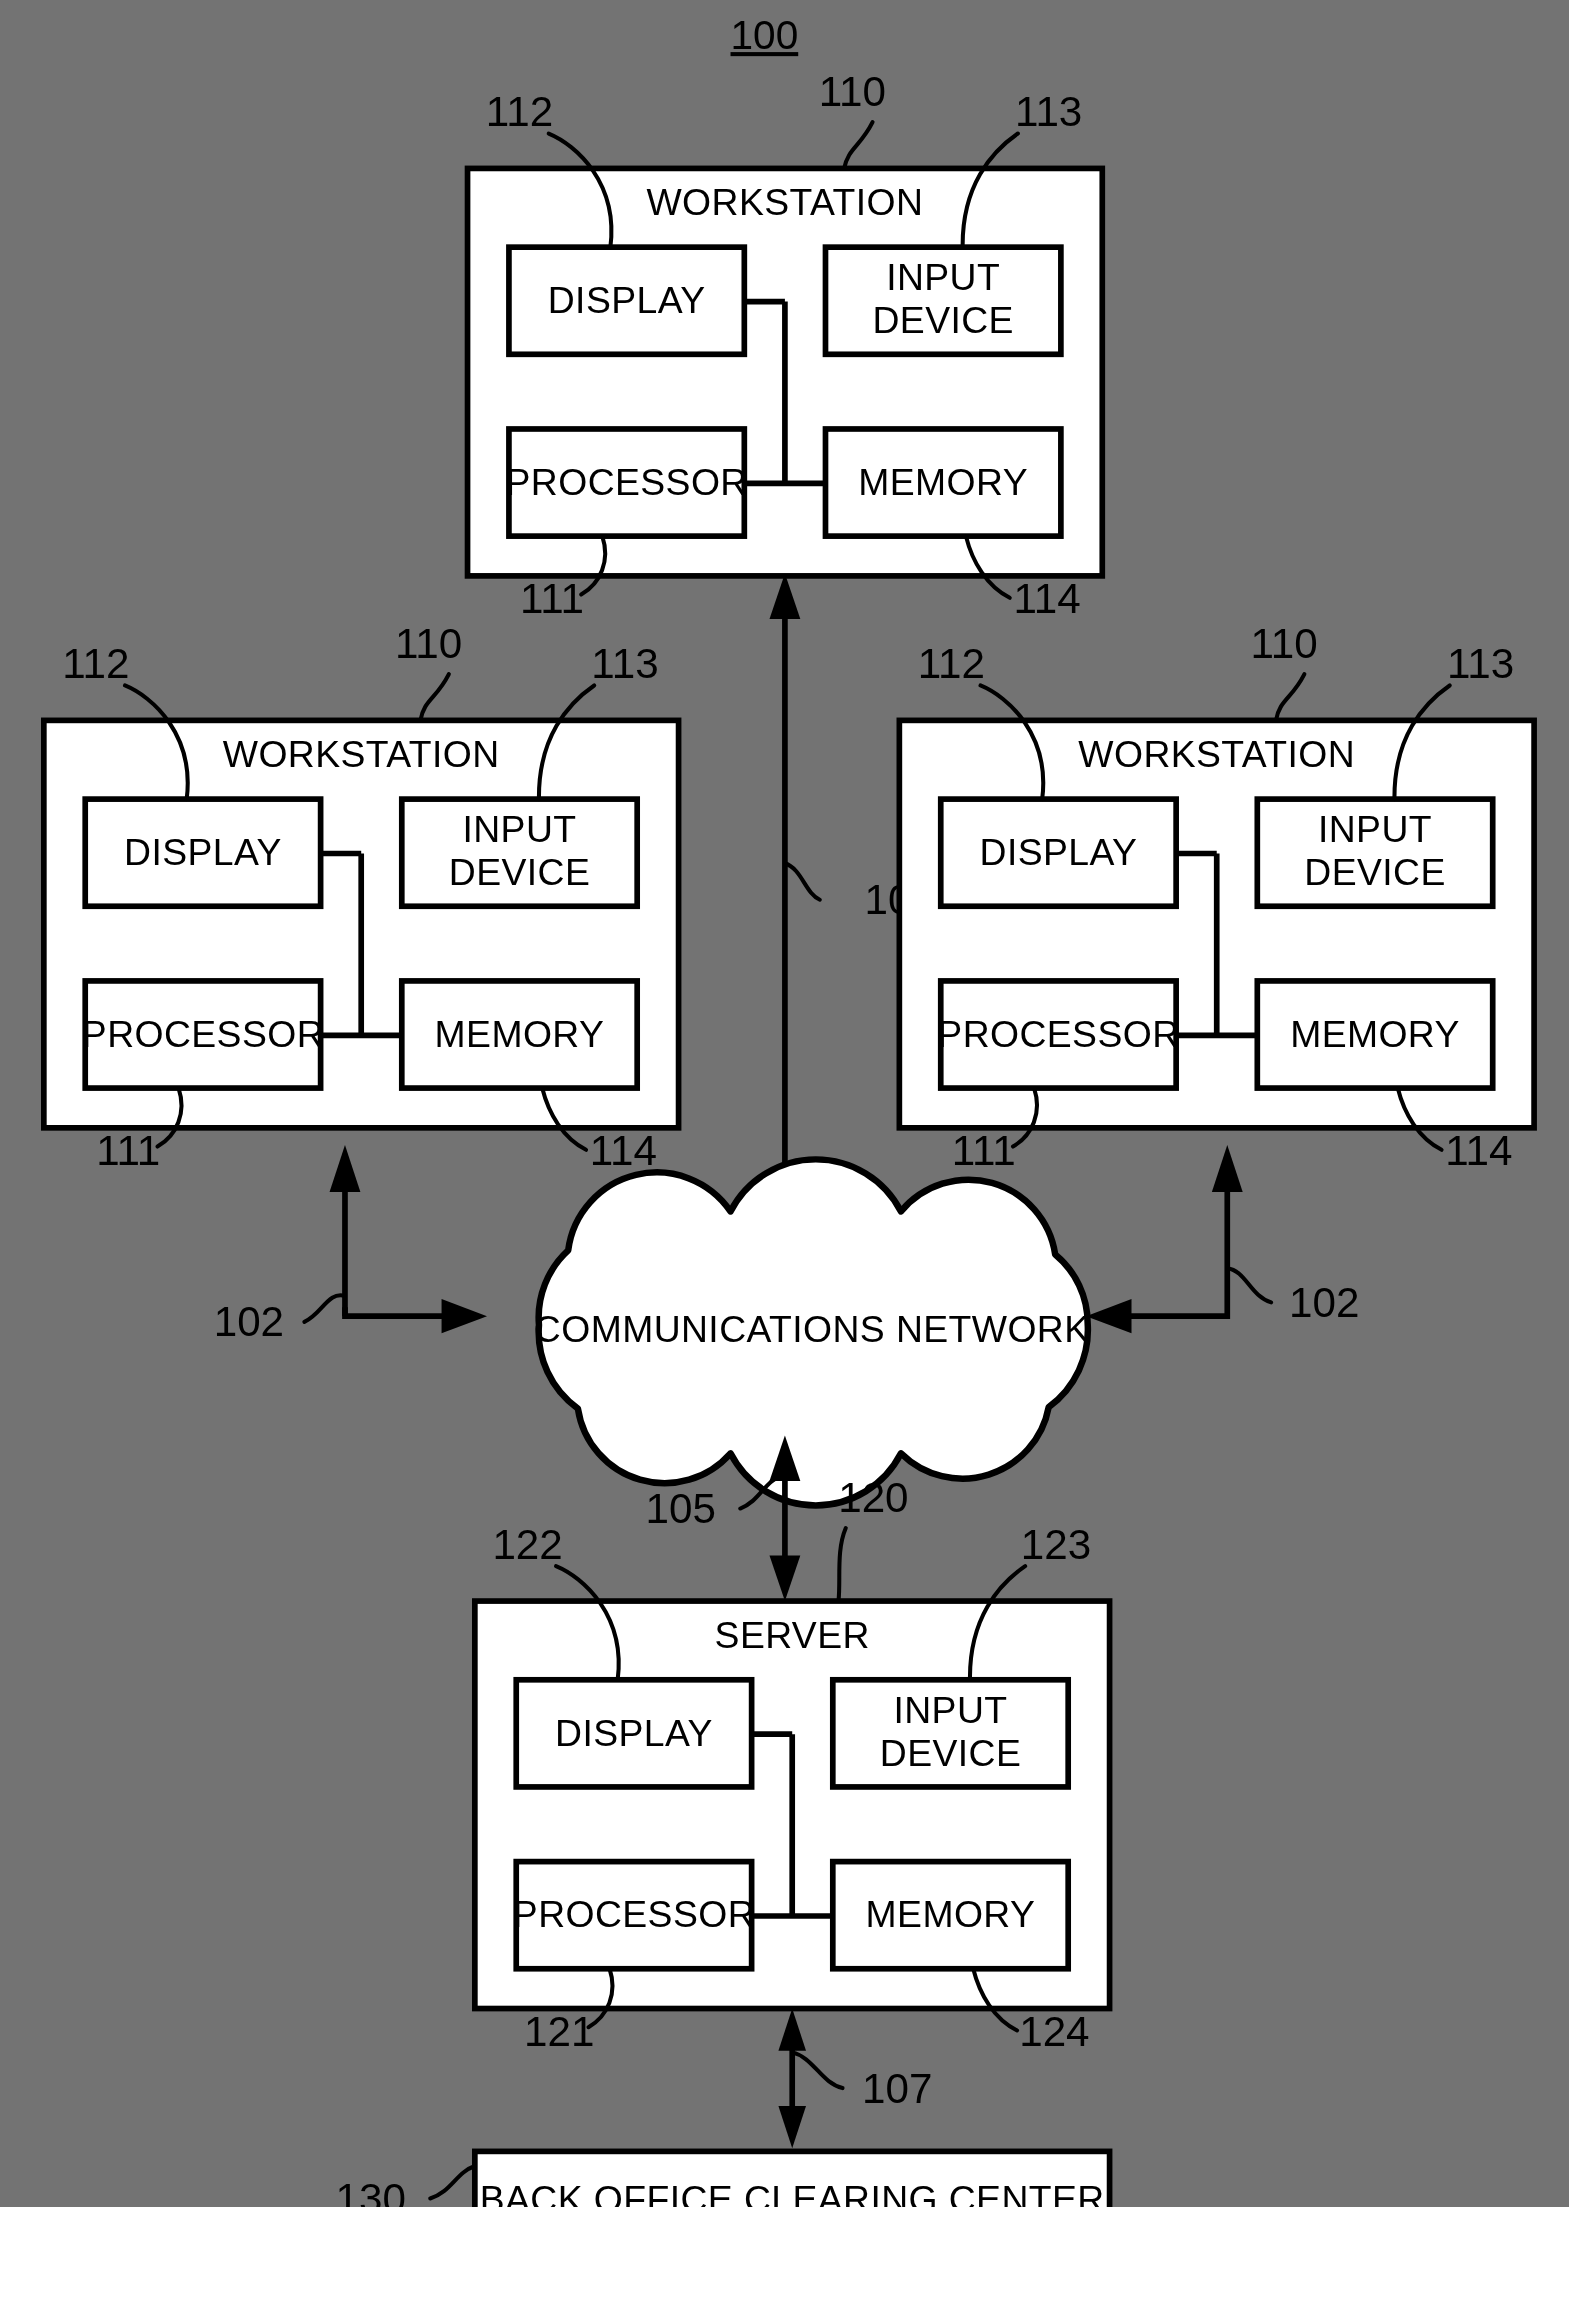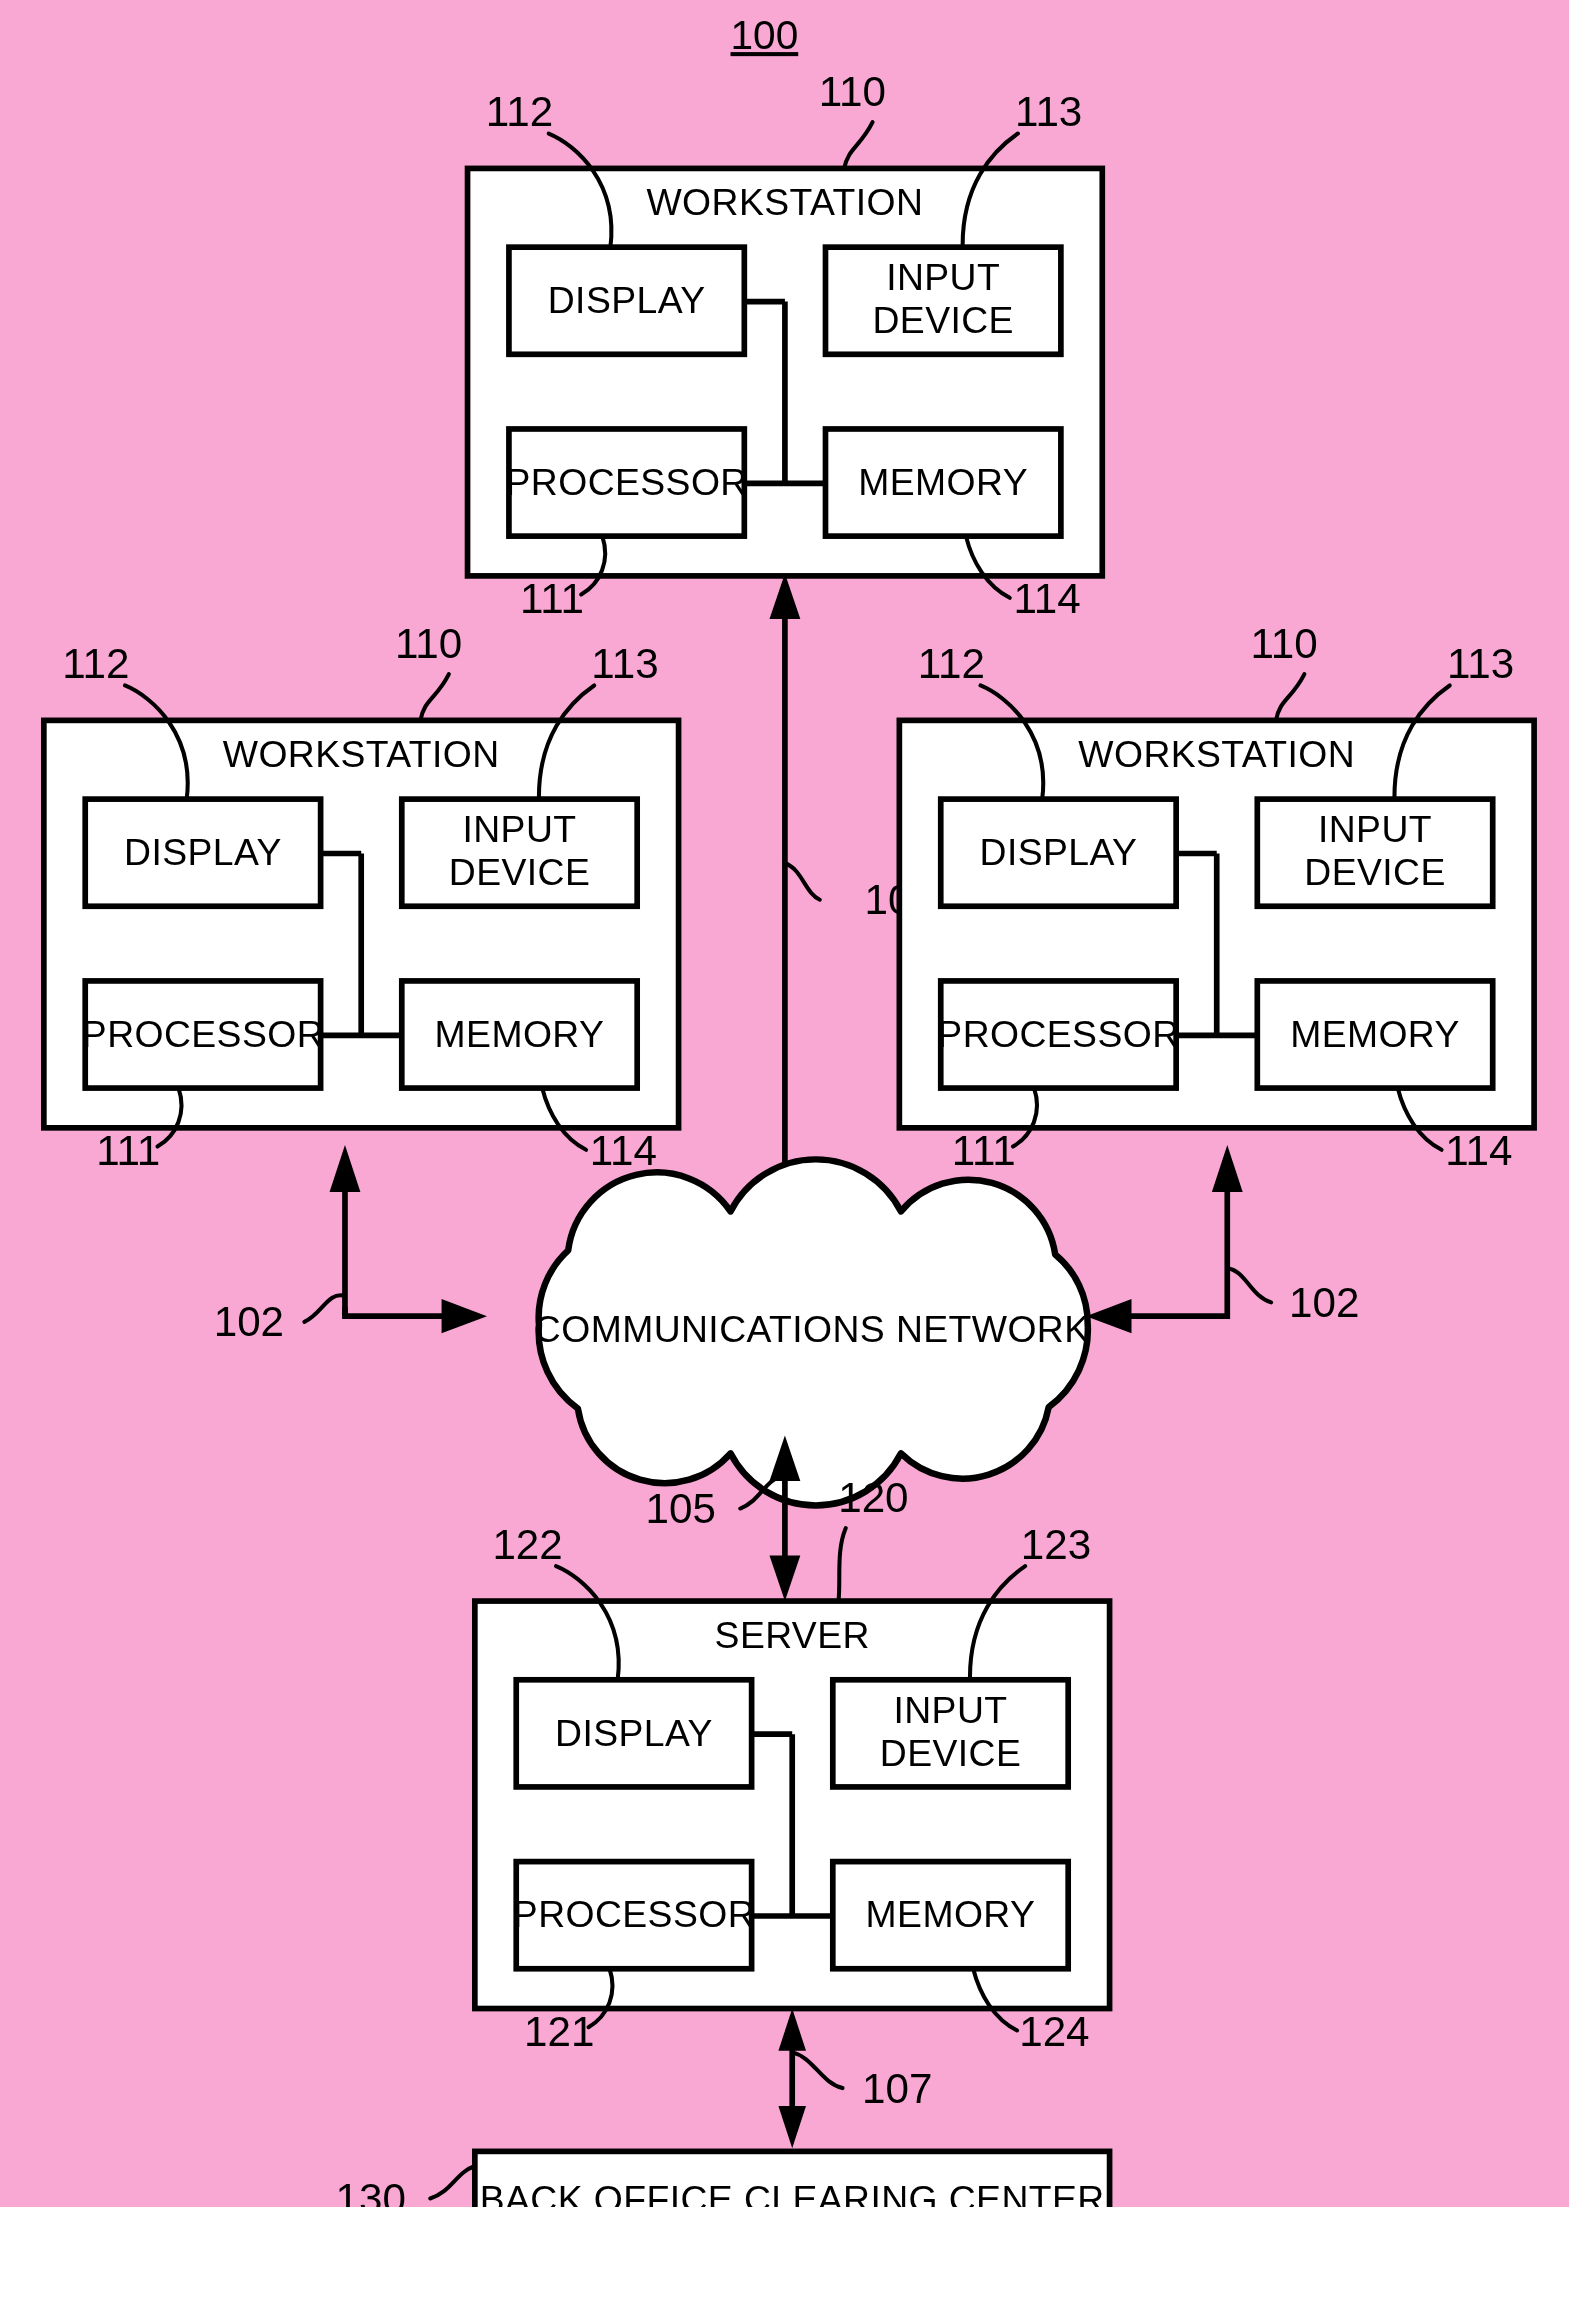--- a/index.html
+++ b/index.html
@@ -7,21 +7,21 @@
     padding: 0;
     background: #ffffff;
   }
   body {
     font-family: "Liberation Sans", sans-serif;
   }
   #page {
     position: relative;
     width: 1569px;
     height: 2207px;
-    background: #f9a8d4;
+    background: #737373;
     overflow: hidden;
   }
   svg#fig {
     position: absolute;
     top: 0;
     left: 0;
     width: 1569px;
     height: 2319px;
     display: block;
   }

